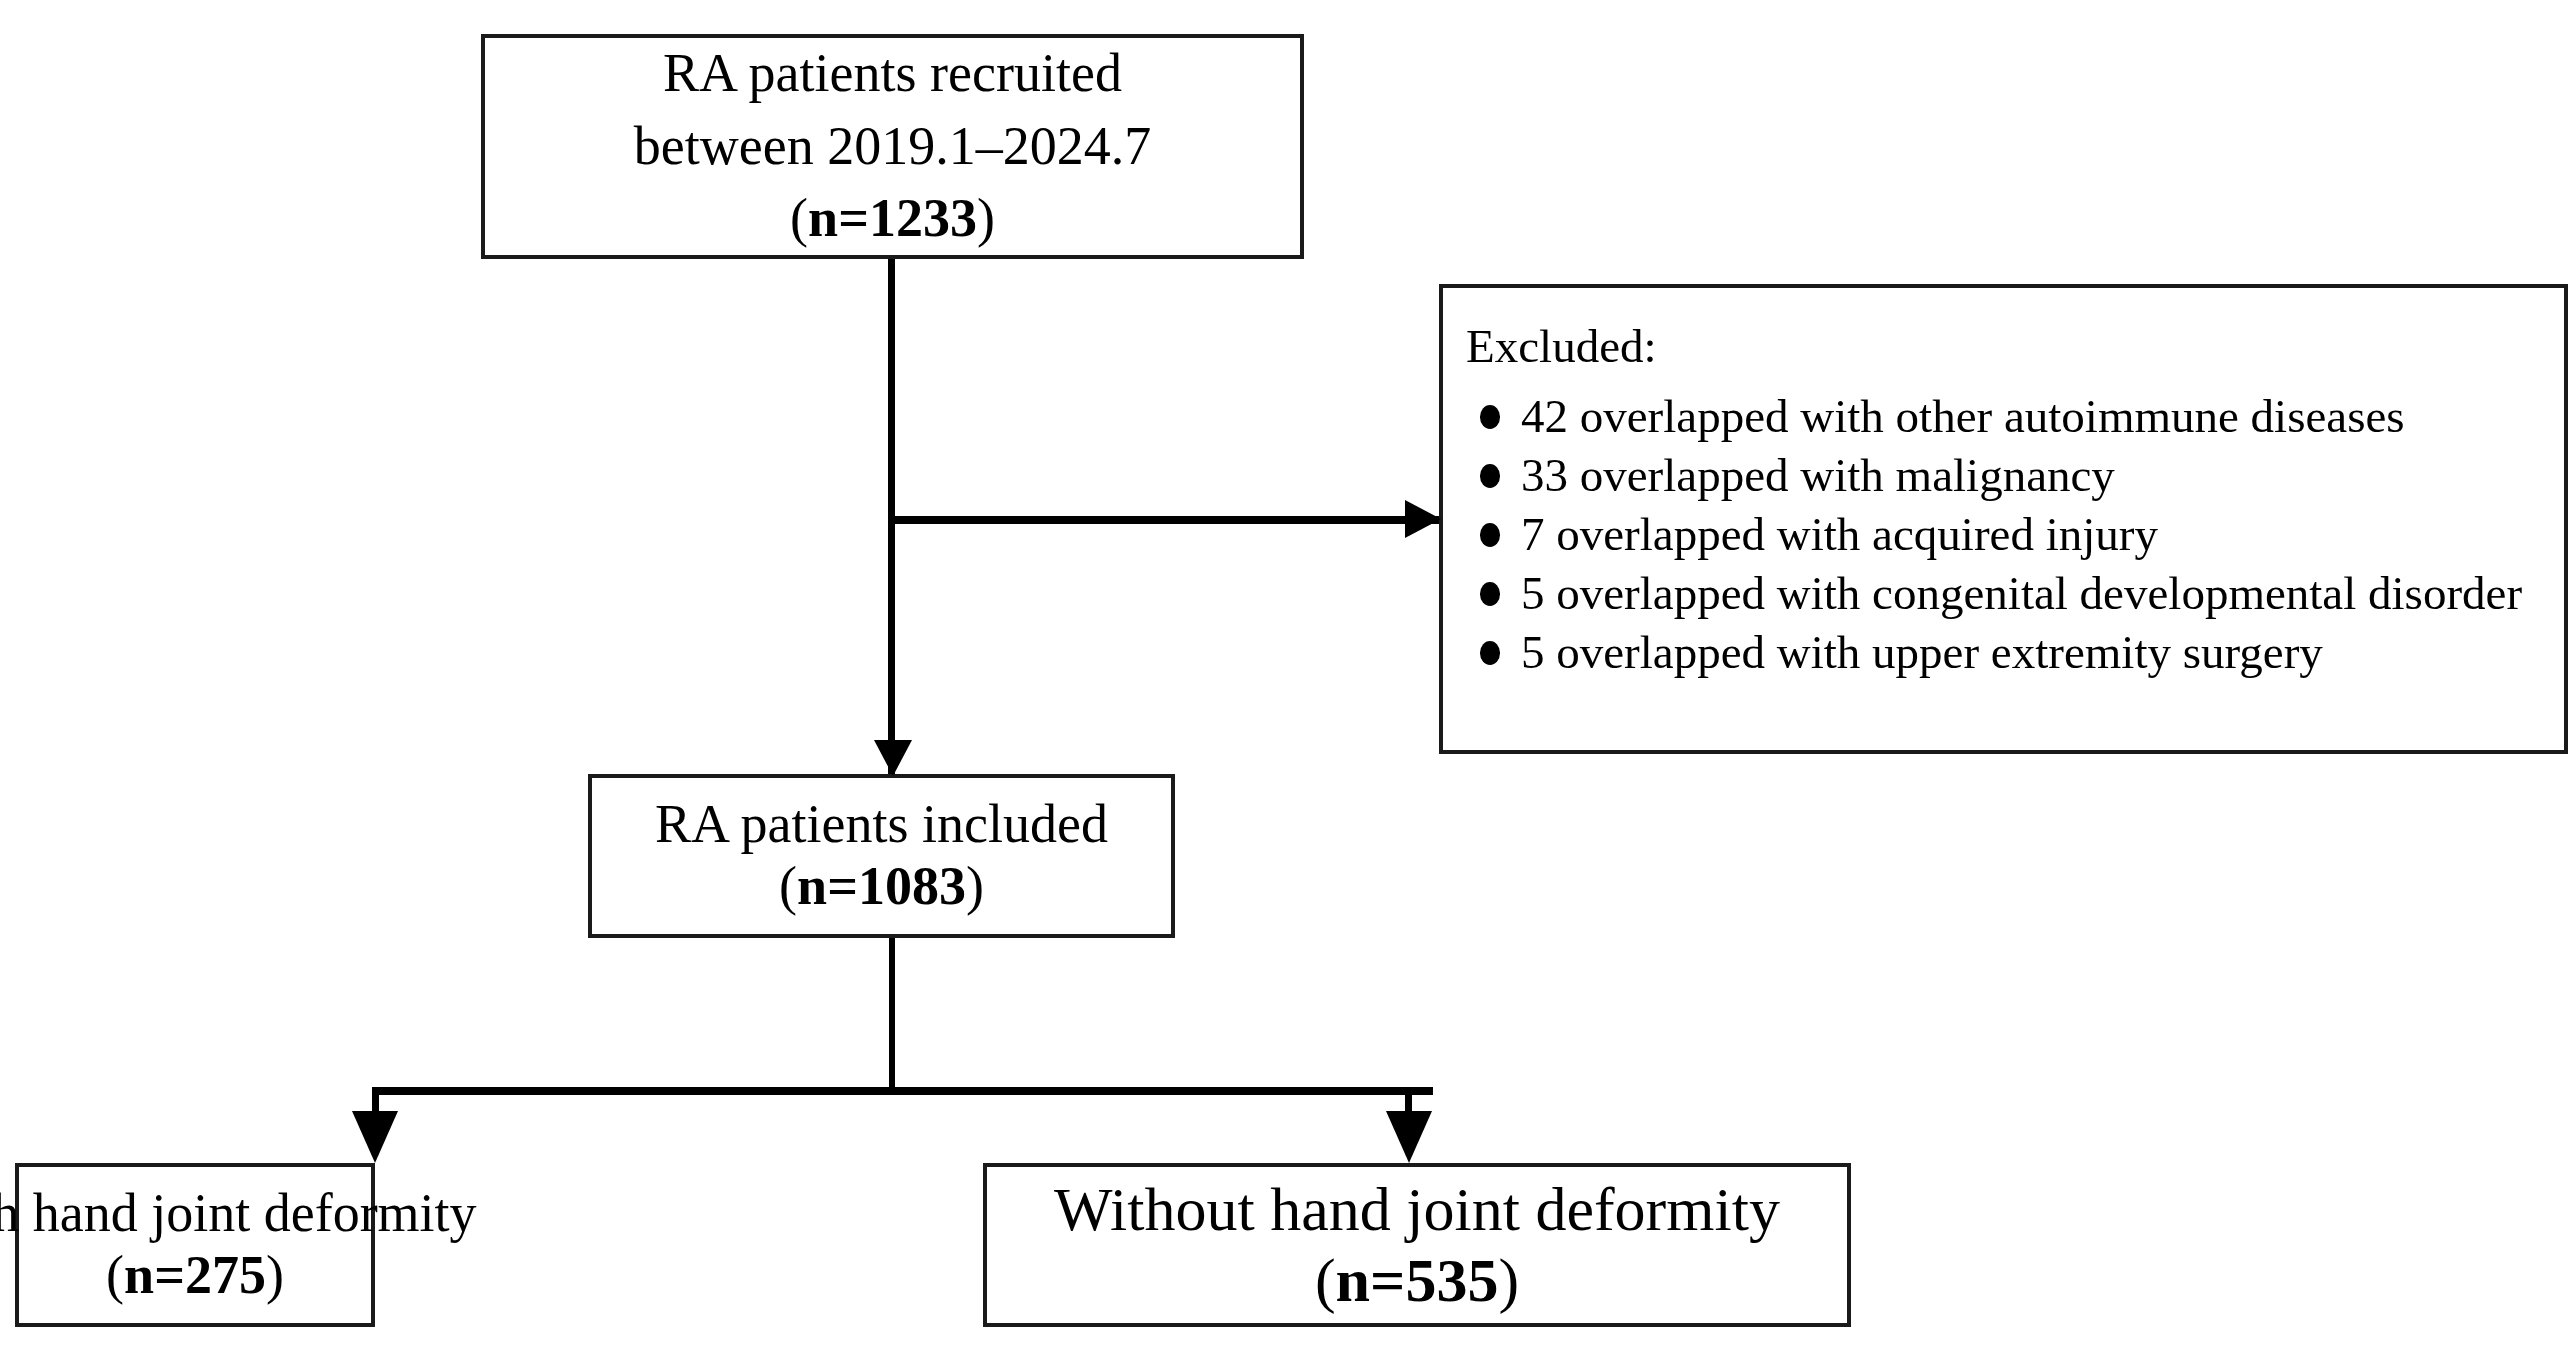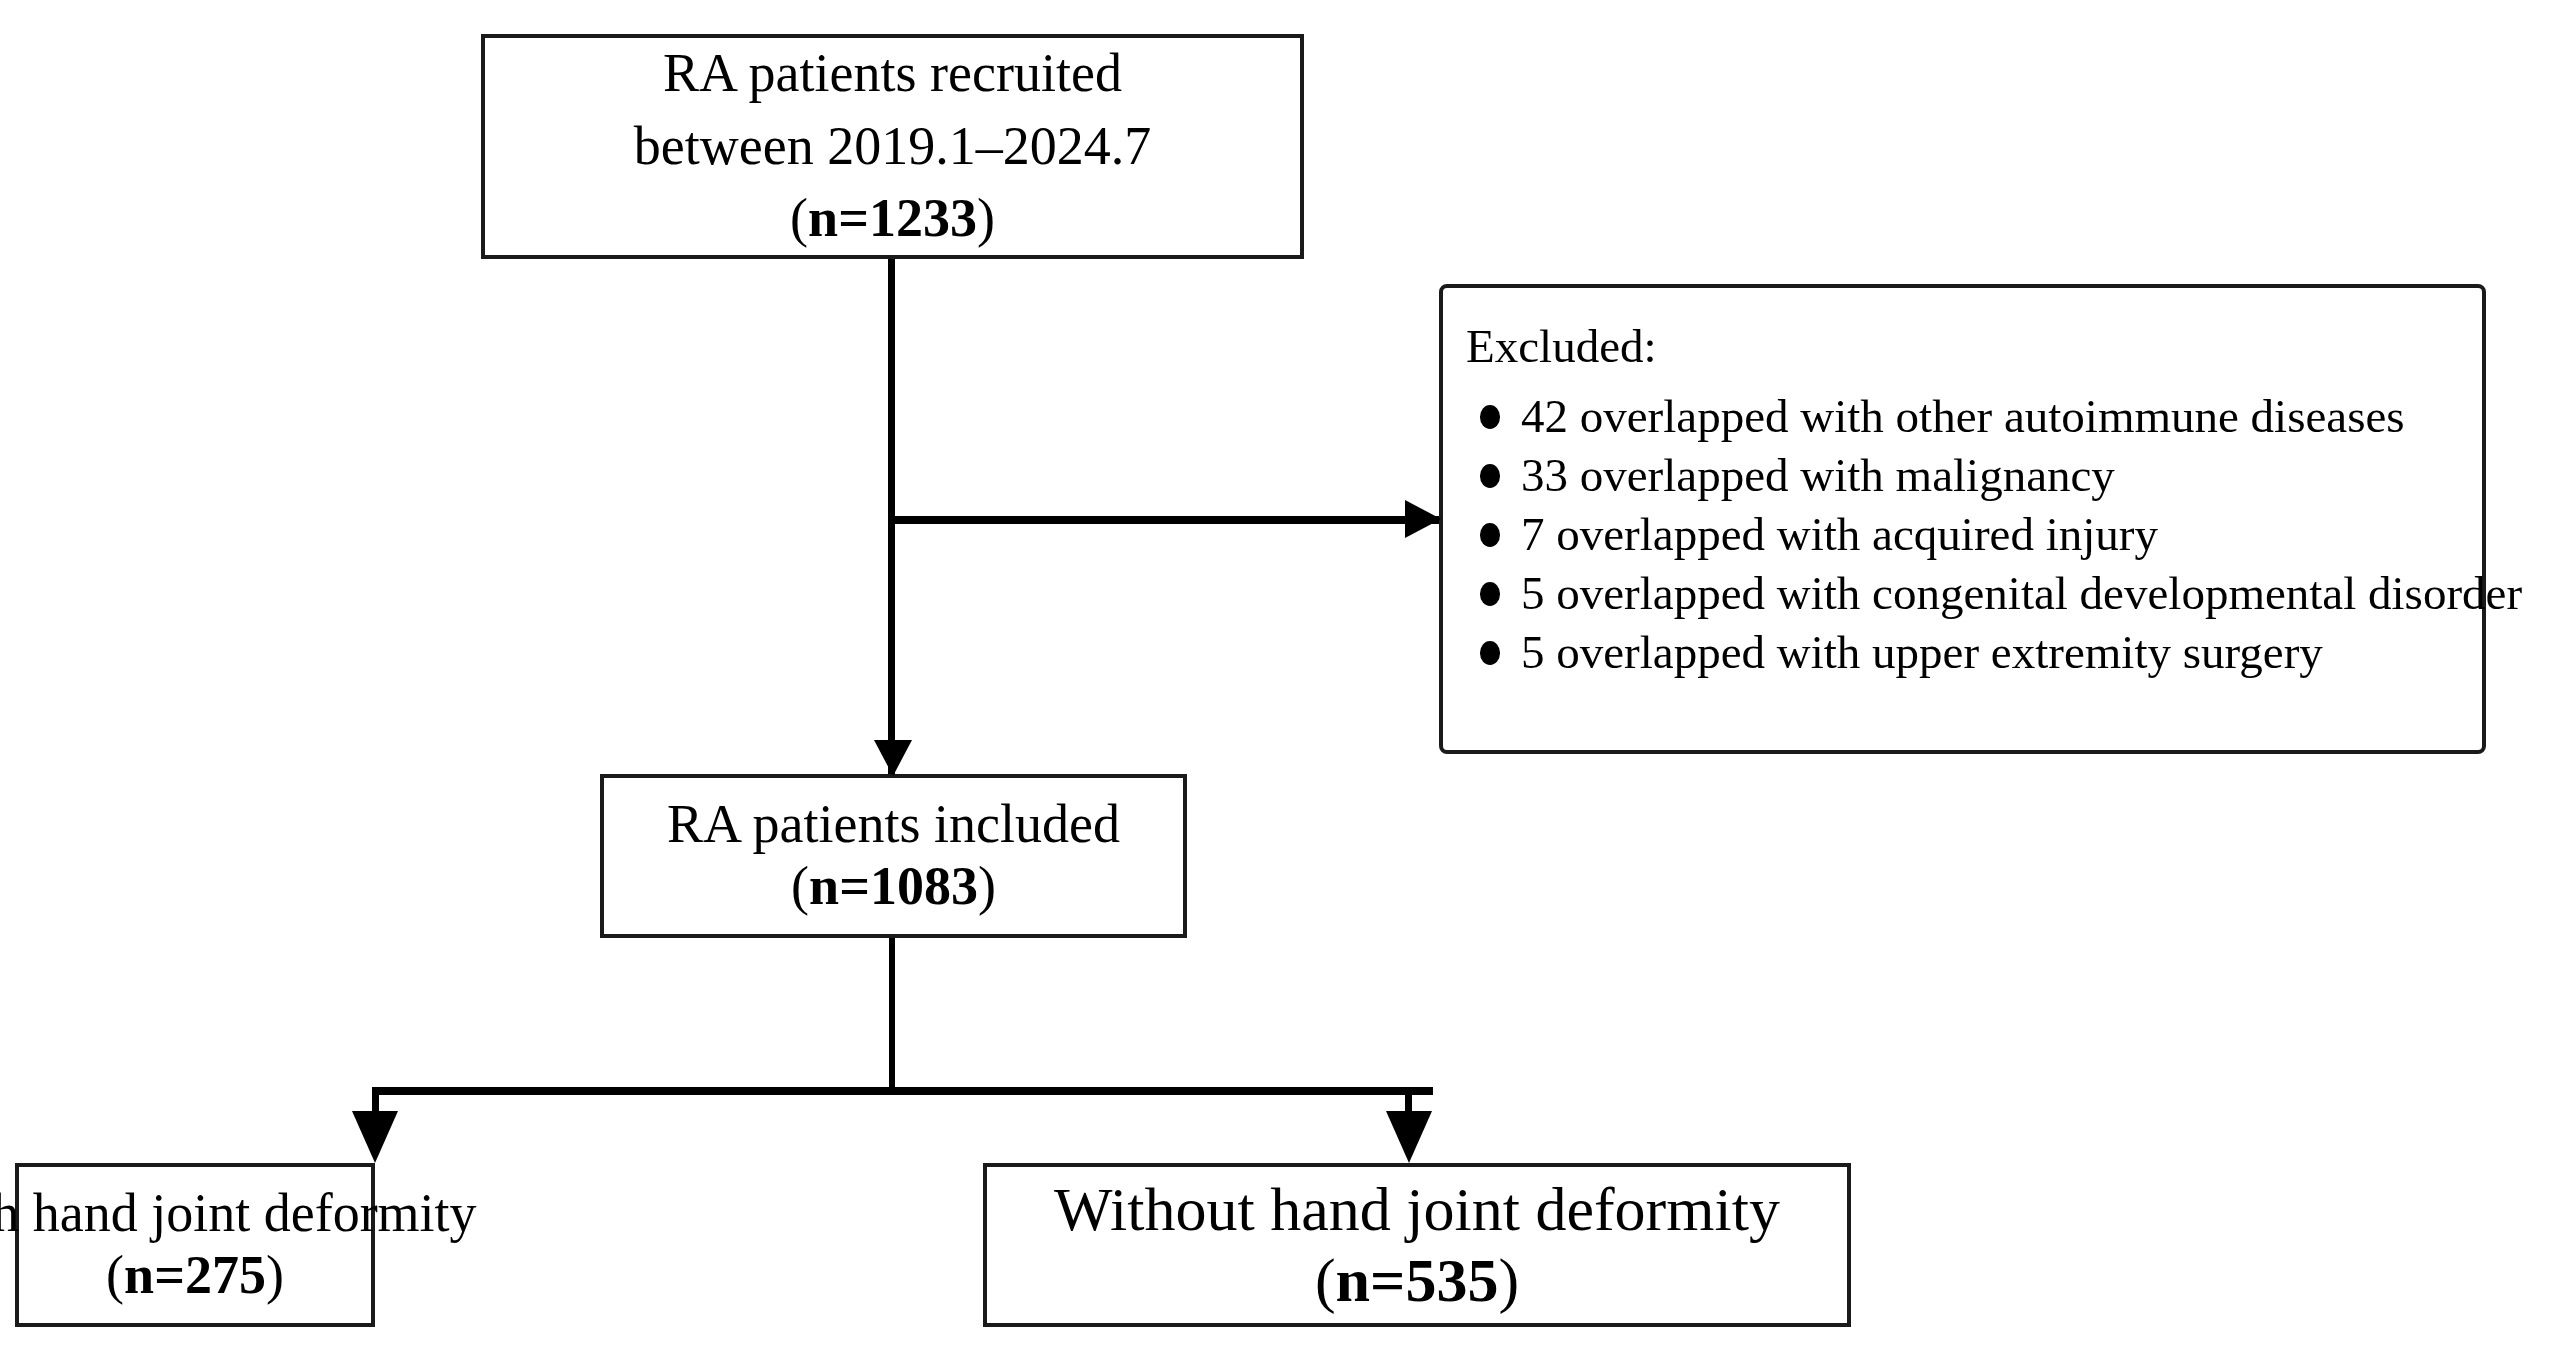--- a/index.html
+++ b/index.html
@@ -44,32 +44,31 @@
 
   
   #box-recruited {
     left: 481px;  top: 34px;
     width: 823px; height: 225px;
     font-size: 54px;
     gap: 11px;
   }
   #box-excluded {
     left: 1439px; top: 284px;
-    width: 1047px; height: 470px;
+    width: 1129px; height: 470px;
     display: block;
     padding: 28.5px 0 0 23px;
     font-size: 47px;
     line-height: 1.255;
     text-align: left;
     align-items: flex-start;
     justify-content: flex-start;
-    border-radius: 8px;
   }
   #box-included {
-    left: 600px; top: 774px;
+    left: 588px; top: 774px;
     width: 587px; height: 164px;
     font-size: 54px;
   }
   #box-with-deformity {
     left: 15px;   top: 1163px;
     width: 360px; height: 164px;
     font-size: 54px;
   }
   #box-without-deformity {
     left: 983px; top: 1163px;

